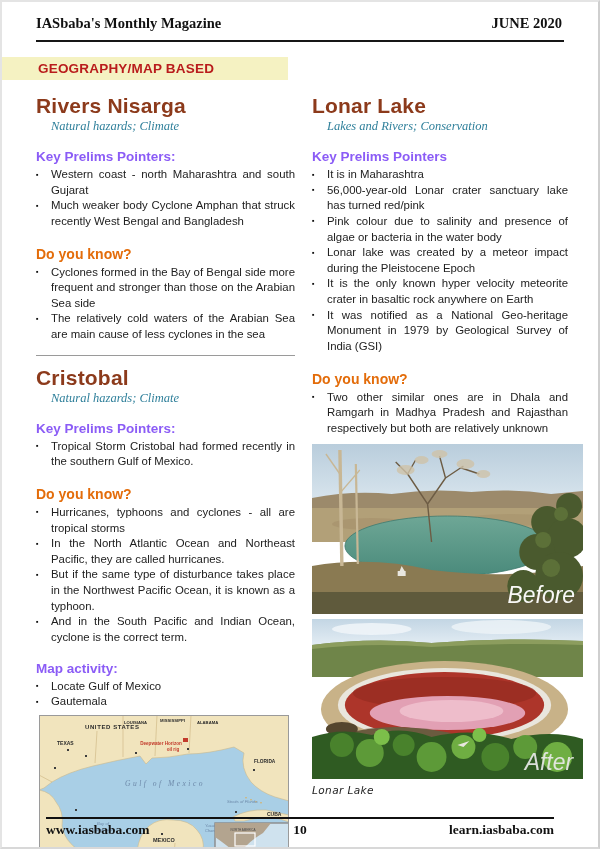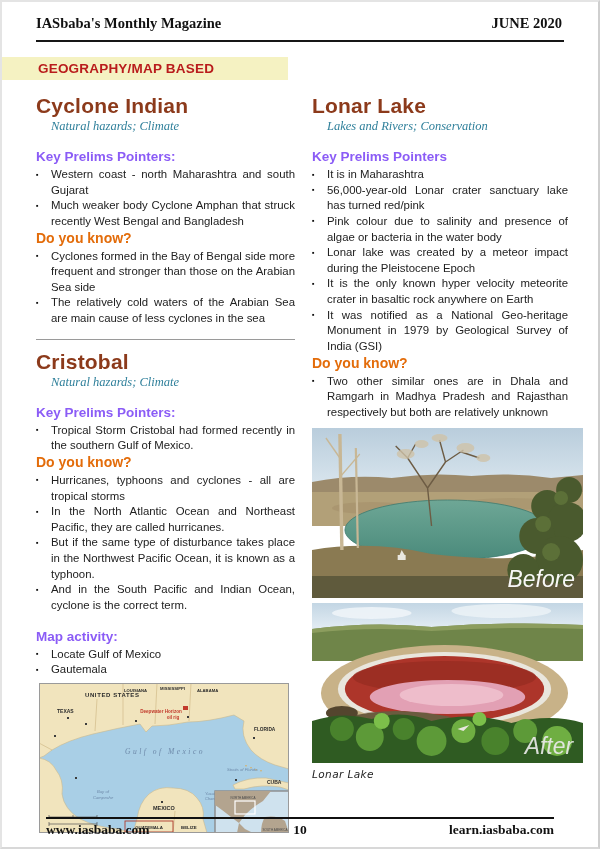--- a/index.html
+++ b/index.html
@@ -21,21 +21,21 @@
     padding:4px 36px 4px 36px; letter-spacing:0.2px;
   }
   .columns { display:flex; gap:17px; padding:4px 15px 0 34px; }
   .col-left  { width:259px; flex:none; }
   .col-right { flex:1; min-width:0; }
   .pad-r { padding-right:15px; }
 
   .article-title { font-size:21px; font-weight:bold; color:#8c3a1b; margin:10px 0 0 0; letter-spacing:0.2px; }
   .topic { font-family:"Liberation Serif", serif; font-style:italic; color:#2e7f9a; font-size:12.5px; margin-top:1px;margin-left:15px; }
   .sub-heading { font-size:13.5px; font-weight:bold; margin-top:15px; color:#8b5cf6; }
-  .know-heading { font-size:14px; font-weight:bold; color:#e36c0a; }
+  .know-heading { font-size:14px; font-weight:bold; margin-top:16px; color:#e36c0a; }
   .bullets { margin-top:3px; }
   .bullet { display:flex; font-size:11.4px; line-height:1.37; color:#212121; }
   .bullet .mk { flex:none; width:15px; font-size:7.5px; padding-top:2.5px; color:#111; }
   .bullet .tx { flex:1; text-align:justify; }
   .divider { border-top:1.6px solid #9a9a9a; margin:12px 0 1px 0; }
 
   .map-figure { margin:5px 0 0 3px; }
   .photo { margin-top:8px;font-style:italic; }
   .photo + .photo { margin-top:5px; }
   svg { display:block; }
@@ -61,21 +61,21 @@
   </div>
   <div class="header-rule"></div>
 
   <div class="banner">GEOGRAPHY/MAP BASED</div>
 
   <div class="columns">
 
     <div class="col-left">
 
       <section>
-        <div class="article-title">Cyclone Indian</div>
+        <div class="article-title">Rivers Nisarga</div>
         <div class="topic">Natural hazards; Climate</div>
 
         <div class="sub-heading">Key Prelims Pointers:</div>
         <div class="bullets">
           <div class="bullet">
             <span class="mk">▪</span>
             <span class="tx">Western coast - north Maharashtra and south Gujarat</span>
           </div>
           <div class="bullet">
             <span class="mk">▪</span>

